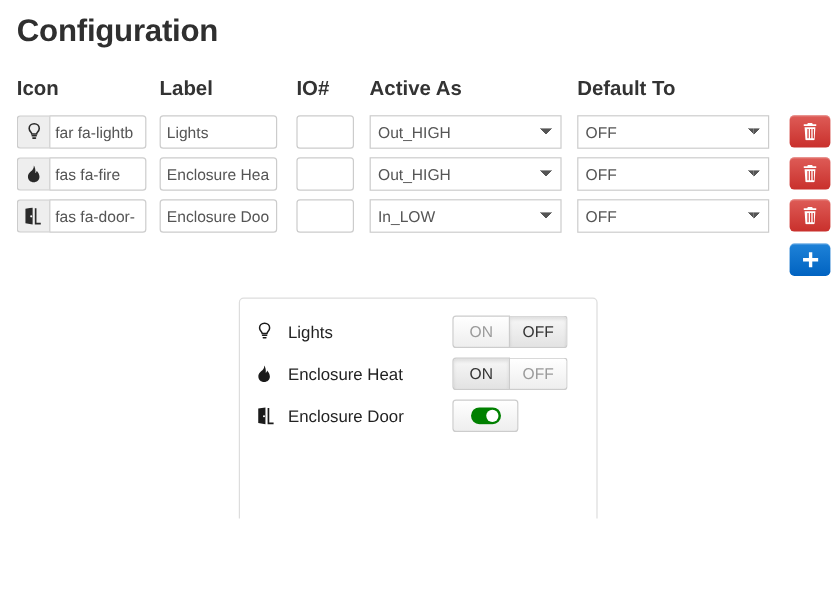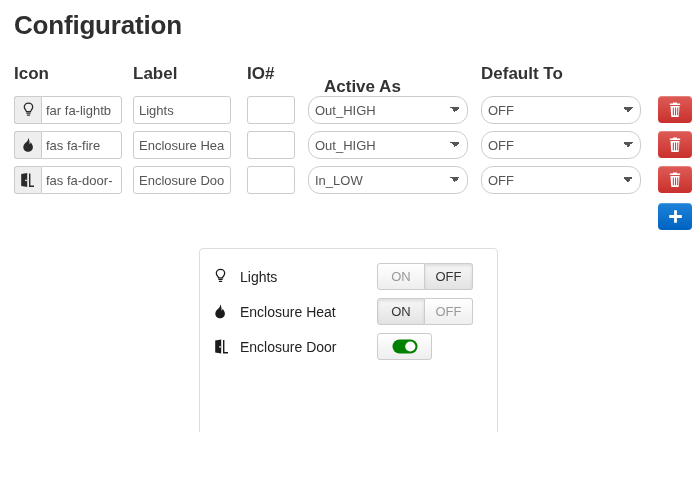--- a/index.html
+++ b/index.html
@@ -28,21 +28,21 @@
   .cfg-headers .col-head {
     position: absolute;
     font-size: 17px;
     font-weight: bold;
     color: #333;
     white-space: nowrap;
   }
   .ch-icon    { left: 14px;  }
   .ch-label   { left: 133px; }
   .ch-io      { left: 247px; }
-  .ch-active  { left: 324px; margin-top: 13px; }
+  .ch-active  { left: 308px; }
   .ch-default { left: 481px; }
 
   .cfg-rows { position: absolute; left: 0; top: 96px; width: 700px; }
   .cfg-row { position: relative; height: 35px; }
 
   
   .icon-group {
     position: absolute; left: 14px; top: 0;
     display: flex; height: 28px; align-items: flex-end;
   }
@@ -85,21 +85,21 @@
     width: 44px; height: 28px;
     border: 1px solid #ccc; border-radius: 3px;
     background: #fff;
     font-family: "Liberation Sans", sans-serif;
     font-size: 13px; color: #555;
     padding: 0 23px; outline: none;
     text-align: right;
   }
   .sel {
     height: 28px;
-    border: 1px solid #ccc; border-radius: 12px;
+    border: 1px solid #ccc; border-radius: 0;
     background: #fff;
     font-family: "Liberation Sans", sans-serif;
     font-size: 13px; color: #555;
     padding: 0 20px 0 6px;
     outline: none;
     -webkit-appearance: none; -moz-appearance: none; appearance: none;
     background-image:
       linear-gradient(45deg, transparent 50%, #555 50%),
       linear-gradient(135deg, #555 50%, transparent 50%);
     background-position:

